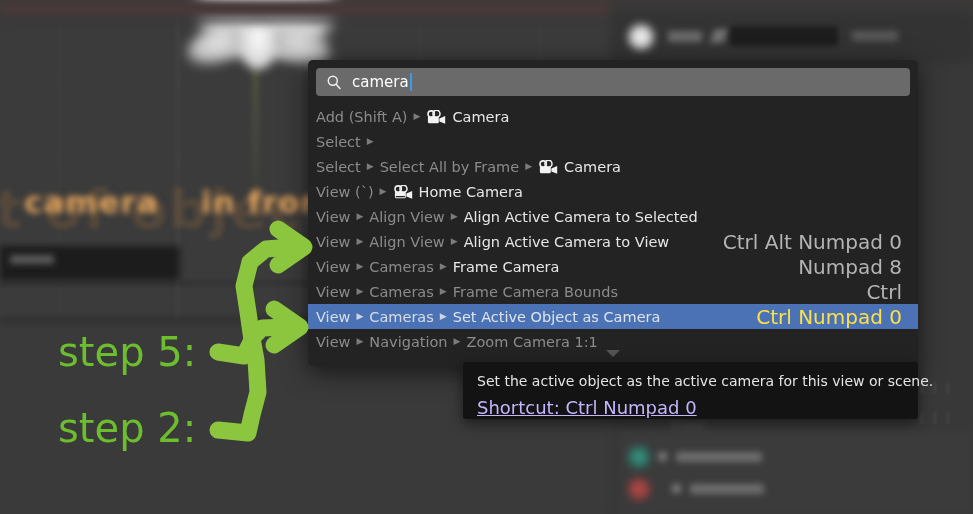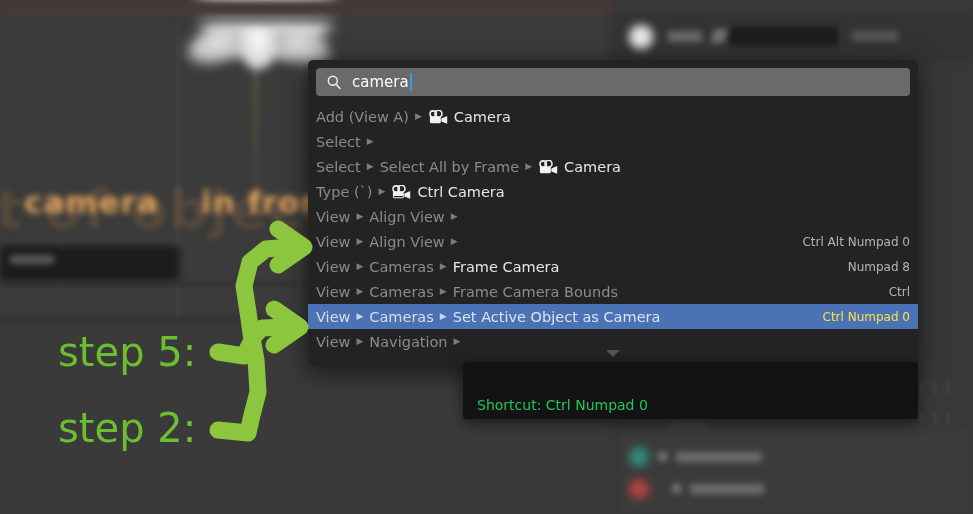--- a/index.html
+++ b/index.html
@@ -115,32 +115,32 @@
       box-sizing:border-box;white-space:nowrap;}
   .mrow.sel{background:#4a72b5;}
   .crumb{color:#8b8b8b;font-size:14.5px;}
   .mrow.sel .crumb{color:#d9dde4;}
   .sep{color:#7c7c7c;font-size:9px;margin:0 6px;position:relative;top:-1px;}
   .mrow.sel .sep{color:#cdd5e2;}
   .leaf{color:#e6e6e6;font-size:14.5px;}
   .leaf.dim{color:#8b8b8b;}
   .mrow.sel .leaf{color:#dfe4ec;}
   .camicon{display:inline-block;width:20px;height:15px;margin:0 5px 0 1px;position:relative;top:1px;flex:none;}
-  .shortcut{position:absolute;right:8px;color:#b4b4b4;font-size:12px;}
+  .shortcut{position:absolute;right:16px;color:#b4b4b4;font-size:20px;}
   .mrow.sel .shortcut{color:#fde047;}
 
   #scroll-arrow{position:absolute;left:50%;transform:translateX(-50%);top:290px;
       width:0;height:0;border-left:7px solid transparent;border-right:7px solid transparent;
       border-top:7px solid #545454;}
 
   
   #tooltip{position:absolute;left:463px;top:362px;width:455px;height:57px;background:#131313;
       border-radius:3px;box-shadow:0 4px 14px rgba(0,0,0,.55);}
   #tt-line1{position:absolute;left:14px;top:11px;color:#e4e4e4;font-size:14px;white-space:nowrap;}
-  #tt-line2{position:absolute;left:14px;top:35px;color:#22c55e;font-size:14px;white-space:nowrap;}
+  #tt-line2{position:absolute;left:14px;top:35px;color:#c4b5fd;font-size:18px;white-space:nowrap;text-decoration:underline;}
 
   
   #annot{position:absolute;inset:0;pointer-events:none;}
   .step-label{position:absolute;color:#6dbe2e;font-size:40px;white-space:nowrap;}
   #step5{left:58px;top:329px;}
   #step2{left:58px;top:405px;text-align:center;}
 </style>
 </head>
 <body>
 
@@ -229,21 +229,21 @@
     <svg id="search-icon" viewBox="0 0 20 20">
       <circle cx="8" cy="8" r="5.3" fill="none" stroke="#efefef" stroke-width="1.7"></circle>
       <line x1="11.9" y1="12.1" x2="16.4" y2="17" stroke="#efefef" stroke-width="1.9" stroke-linecap="round"></line>
     </svg>
     <span id="search-text">camera</span>
     <span id="caret"></span>
   </div>
 
   <div id="menu">
       <div class="mrow">
-        <span class="crumb">Add (View A)</span>
+        <span class="crumb">Add (Shift A)</span>
         <span class="sep">▶</span>
         <svg viewBox="0 0 22 16" class="camicon">
           <rect x="1" y="7" width="12" height="7.4" rx="1.4" fill="#f2f2f2"></rect>
           <path d="M13.6,9.2 L20,6.4 L20,15 L13.6,12.4 Z" fill="#f2f2f2"></path>
           <circle cx="4.6" cy="4.2" r="3.5" fill="none" stroke="#f2f2f2" stroke-width="1.7"></circle>
           <circle cx="10.4" cy="3.8" r="3.9" fill="none" stroke="#f2f2f2" stroke-width="1.7"></circle>
         </svg>
         <span class="leaf">Camera</span>
       </div>
       <div class="mrow">
@@ -257,42 +257,44 @@
         <span class="sep">▶</span>
         <svg viewBox="0 0 22 16" class="camicon">
           <rect x="1" y="7" width="12" height="7.4" rx="1.4" fill="#f2f2f2"></rect>
           <path d="M13.6,9.2 L20,6.4 L20,15 L13.6,12.4 Z" fill="#f2f2f2"></path>
           <circle cx="4.6" cy="4.2" r="3.5" fill="none" stroke="#f2f2f2" stroke-width="1.7"></circle>
           <circle cx="10.4" cy="3.8" r="3.9" fill="none" stroke="#f2f2f2" stroke-width="1.7"></circle>
         </svg>
         <span class="leaf">Camera</span>
       </div>
       <div class="mrow">
-        <span class="crumb">Type (`)</span>
+        <span class="crumb">View (`)</span>
         <span class="sep">▶</span>
         <svg viewBox="0 0 22 16" class="camicon">
           <rect x="1" y="7" width="12" height="7.4" rx="1.4" fill="#f2f2f2"></rect>
           <path d="M13.6,9.2 L20,6.4 L20,15 L13.6,12.4 Z" fill="#f2f2f2"></path>
           <circle cx="4.6" cy="4.2" r="3.5" fill="none" stroke="#f2f2f2" stroke-width="1.7"></circle>
           <circle cx="10.4" cy="3.8" r="3.9" fill="none" stroke="#f2f2f2" stroke-width="1.7"></circle>
           <path d="M2,12.6 L12,12.6" stroke="#232323" stroke-width="1.4"></path>
         </svg>
-        <span class="leaf">Ctrl Camera</span>
+        <span class="leaf">Home Camera</span>
       </div>
       <div class="mrow">
         <span class="crumb">View</span>
         <span class="sep">▶</span>
         <span class="crumb">Align View</span>
         <span class="sep">▶</span>
+        <span class="leaf">Align Active Camera to Selected</span>
       </div>
       <div class="mrow">
         <span class="crumb">View</span>
         <span class="sep">▶</span>
         <span class="crumb">Align View</span>
         <span class="sep">▶</span>
+        <span class="leaf">Align Active Camera to View</span>
         <span class="shortcut">Ctrl Alt Numpad 0</span>
       </div>
       <div class="mrow">
         <span class="crumb">View</span>
         <span class="sep">▶</span>
         <span class="crumb">Cameras</span>
         <span class="sep">▶</span>
         <span class="leaf">Frame Camera</span>
         <span class="shortcut">Numpad 8</span>
       </div>
@@ -310,27 +312,29 @@
         <span class="crumb">Cameras</span>
         <span class="sep">▶</span>
         <span class="leaf">Set Active Object as Camera</span>
         <span class="shortcut">Ctrl Numpad 0</span>
       </div>
       <div class="mrow">
         <span class="crumb">View</span>
         <span class="sep">▶</span>
         <span class="crumb">Navigation</span>
         <span class="sep">▶</span>
+        <span class="leaf dim">Zoom Camera 1:1</span>
       </div>
     </div>
 
   <div id="scroll-arrow"></div>
 </div>
 
 <div id="tooltip">
+  <div id="tt-line1">Set the active object as the active camera for this view or scene.</div>
   <div id="tt-line2">Shortcut: Ctrl Numpad 0</div>
 </div>
 
 <div id="annot">
   <span class="step-label" id="step5">step 5:</span>
   <span class="step-label" id="step2">step 2:</span>
 
   <svg width="973" height="514" style="position:absolute;left:0;top:0;">
 
     <path d="M218,430 L248,433 L252,415 L258,392 L256,360 L252,338 L262,328 L288,327" fill="none" stroke="#8cc63f" stroke-width="17" stroke-linecap="round" stroke-linejoin="round"></path>

